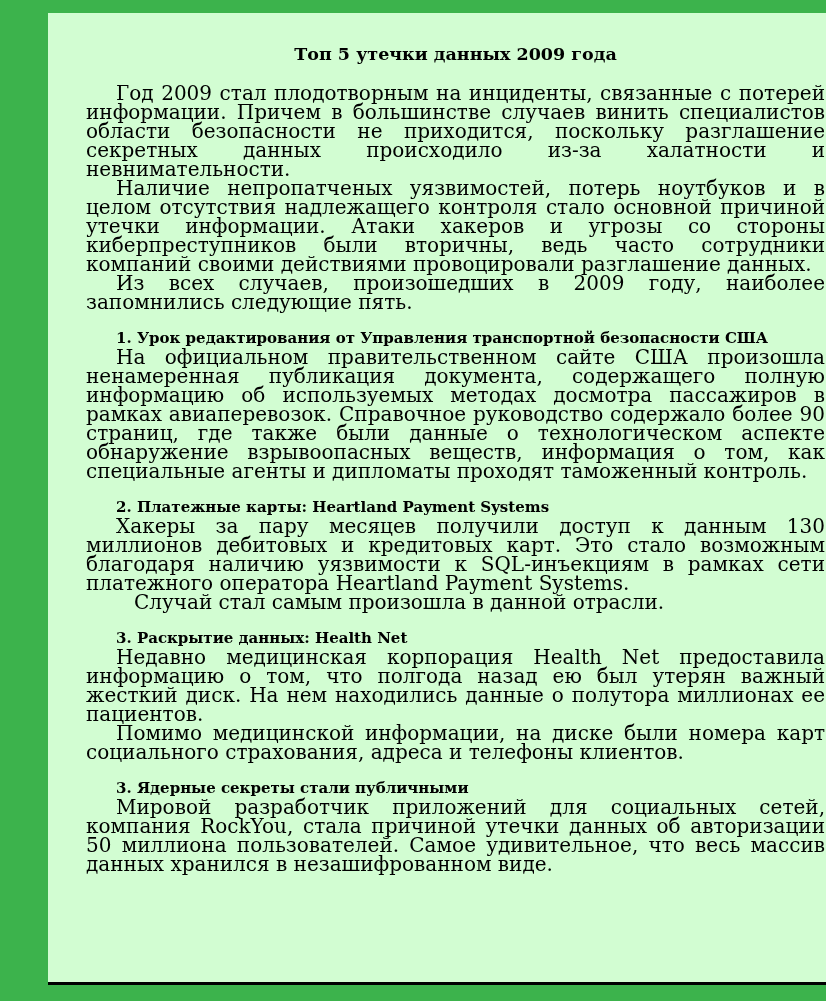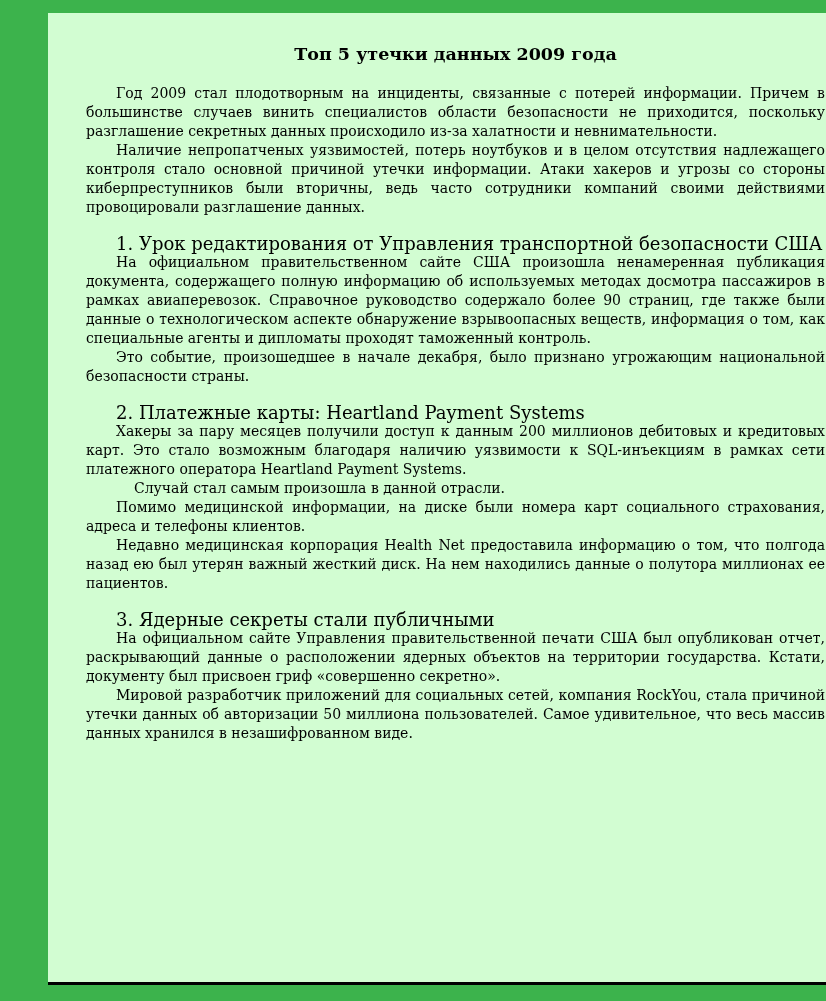--- a/index.html
+++ b/index.html
@@ -30,52 +30,52 @@
   }
   .doc-title{
     margin:0 0 18px 0;
     font-size:17.5px;
     line-height:24px;
     font-weight:bold;
     text-align:center;
   }
   .para{
     margin:0;
-    font-size:14px;
+    font-size:20px;
     line-height:19px;
     text-align:justify;
     text-indent:30px;
   }
   .para.deep-indent{ text-indent:48px; }
   .heading{
     margin:17px 0 0 0;
-    font-size:18px;
+    font-size:15px;
     line-height:19px;
-    font-weight:normal;
+    font-weight:bold;
     text-align:justify;
     text-indent:30px;
   }
 </style>
 </head>
 <body>
 
 <div class="panel">
   <h1 class="doc-title">Топ 5 утечки данных 2009 года</h1>
 
   <p class="para">Год 2009 стал плодотворным на инциденты, связанные с потерей информации. Причем в большинстве случаев винить специалистов области безопасности не приходится, поскольку разглашение секретных данных происходило из-за халатности и невнимательности.</p>
   <p class="para">Наличие непропатченых уязвимостей, потерь ноутбуков и в целом отсутствия надлежащего контроля стало основной причиной утечки информации. Атаки хакеров и угрозы со стороны киберпреступников были вторичны, ведь часто сотрудники компаний своими действиями провоцировали разглашение данных.</p>
+  <p class="para">Из всех случаев, произошедших в 2009 году, наиболее запомнились следующие пять.</p>
 
   <p class="heading">1. Урок редактирования от Управления транспортной безопасности США</p>
   <p class="para">На официальном правительственном сайте США произошла ненамеренная публикация документа, содержащего полную информацию об используемых методах досмотра пассажиров в рамках авиаперевозок. Справочное руководство содержало более 90 страниц, где также были данные о технологическом аспекте обнаружение взрывоопасных веществ, информация о том, как специальные агенты и дипломаты проходят таможенный контроль.</p>
-  <p class="para">Это событие, произошедшее в начале декабря, было признано угрожающим национальной безопасности страны.</p>
 
   <p class="heading">2. Платежные карты: Heartland Payment Systems</p>
-  <p class="para">Хакеры за пару месяцев получили доступ к данным 200 миллионов дебитовых и кредитовых карт. Это стало возможным благодаря наличию уязвимости к SQL-инъекциям в рамках сети платежного оператора Heartland Payment Systems.</p>
+  <p class="para">Хакеры за пару месяцев получили доступ к данным 130 миллионов дебитовых и кредитовых карт. Это стало возможным благодаря наличию уязвимости к SQL-инъекциям в рамках сети платежного оператора Heartland Payment Systems.</p>
   <p class="para deep-indent">Случай стал самым произошла в данной отрасли.</p>
 
+  <p class="heading">3. Раскрытие данных: Health Net</p>
+  <p class="para">Недавно медицинская корпорация Health Net предоставила информацию о том, что полгода назад ею был утерян важный жесткий диск. На нем находились данные о полутора миллионах ее пациентов.</p>
   <p class="para">Помимо медицинской информации, на диске были номера карт социального страхования, адреса и телефоны клиентов.</p>
-  <p class="para">Недавно медицинская корпорация Health Net предоставила информацию о том, что полгода назад ею был утерян важный жесткий диск. На нем находились данные о полутора миллионах ее пациентов.</p>
 
   <p class="heading">3. Ядерные секреты стали публичными</p>
-  <p class="para">На официальном сайте Управления правительственной печати США был опубликован отчет, раскрывающий данные о расположении ядерных объектов на территории государства. Кстати, документу был присвоен гриф «совершенно секретно».</p>
 
   <p class="para">Мировой разработчик приложений для социальных сетей, компания RockYou, стала причиной утечки данных об авторизации 50 миллиона пользователей. Самое удивительное, что весь массив данных хранился в незашифрованном виде.</p>
 </div>
 
 </body></html>

